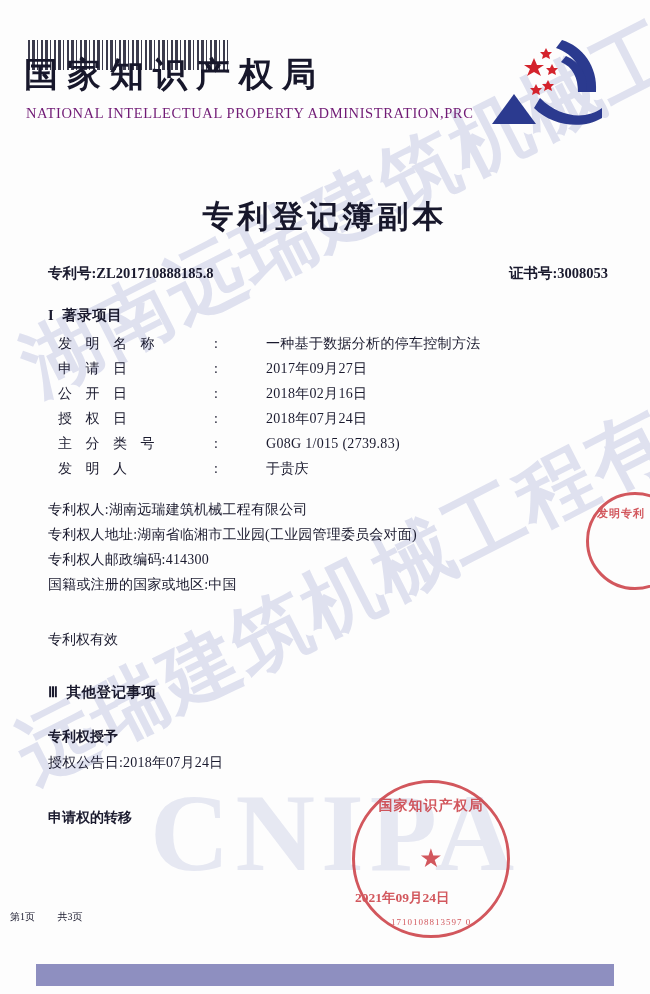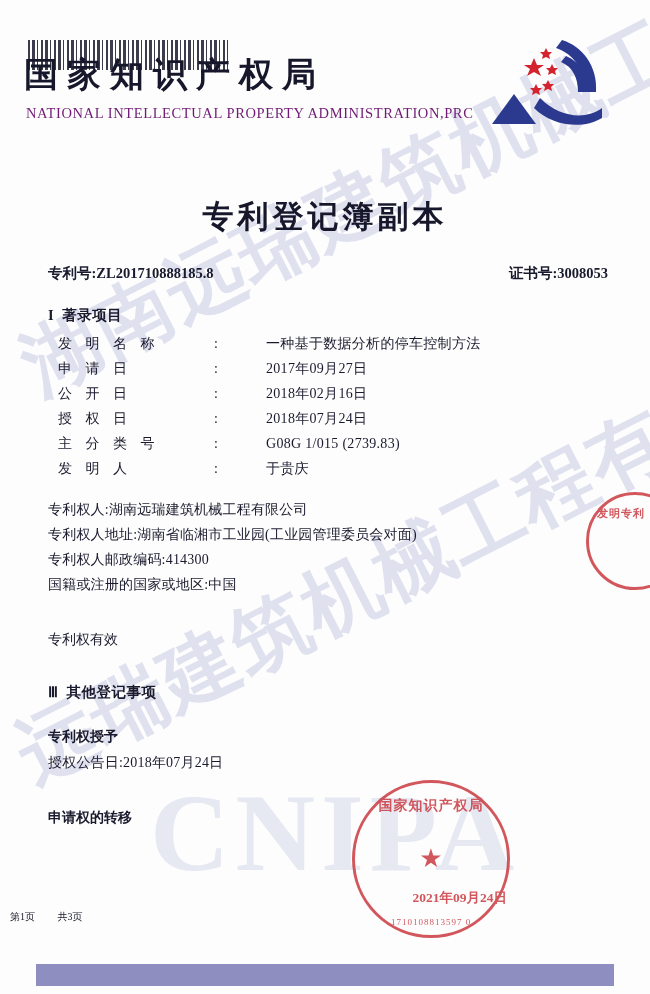--- a/index.html
+++ b/index.html
@@ -240,21 +240,21 @@
     text-align: center;
     font-size: 14px;
     font-weight: bold;
     letter-spacing: 1px;
   }
   .seal-date {
     position: absolute;
     bottom: 28px;
     left: 0;
     right: 0;
-    text-align: right;
+    text-align: left;
     font-size: 13.5px;
     font-weight: bold;
   }
   .seal-bottom-arc {
     position: absolute;
     bottom: 8px;
     left: 0;
     right: 0;
     text-align: center;
     font-size: 9px;

